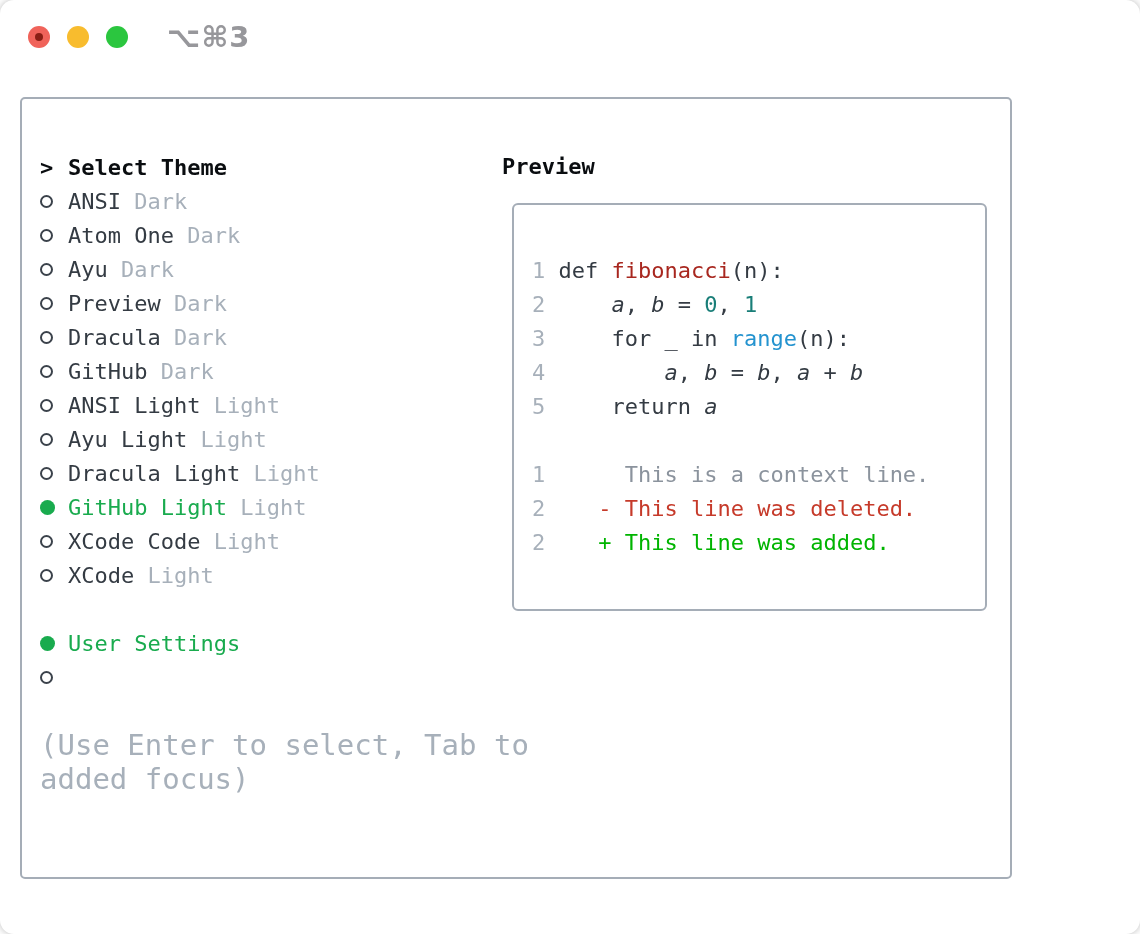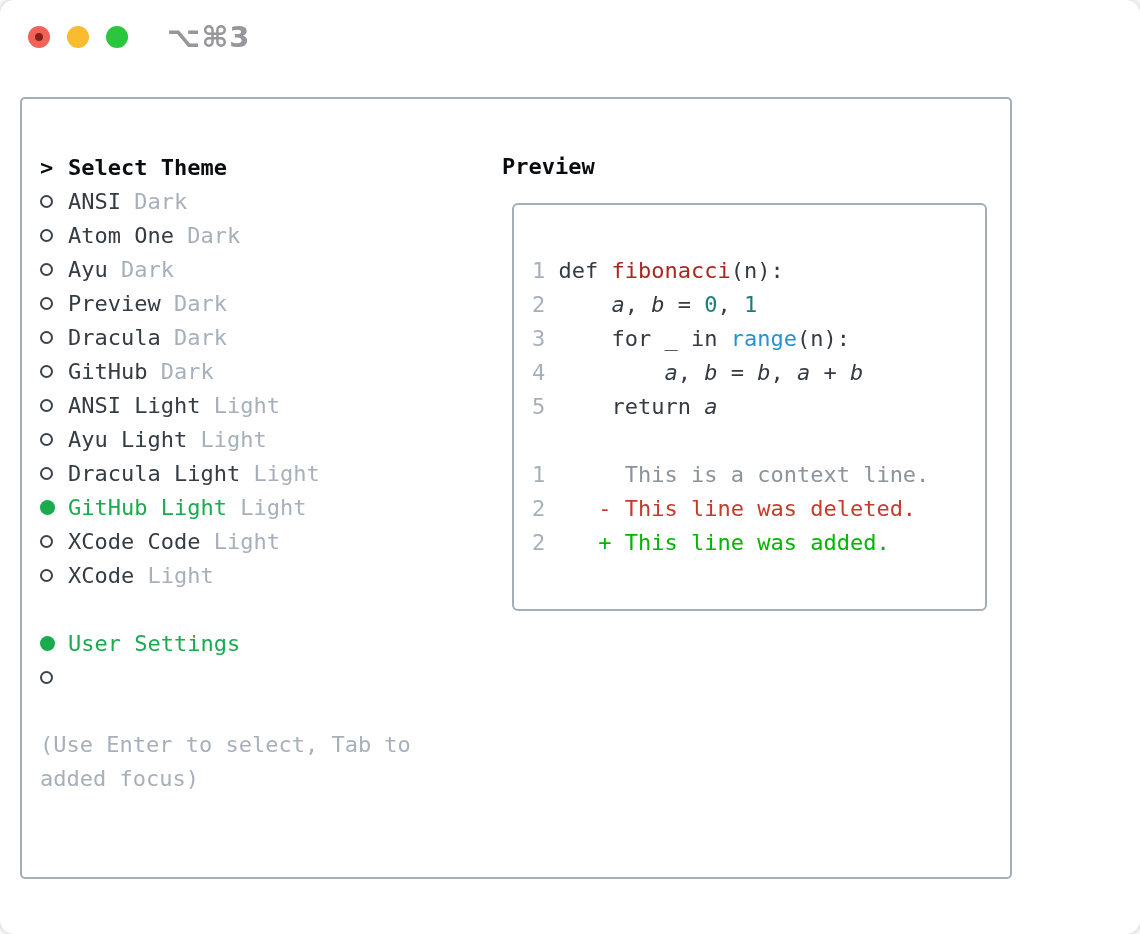--- a/index.html
+++ b/index.html
@@ -60,21 +60,21 @@
     width:13px;height:13px;border-radius:50%;
     border:2px solid #3b424b;background:transparent;
   }
   .radio.on{width:15px;height:15px;border:none;background:var(--sel-green);}
   .hdr{font-weight:bold;color:var(--black);}
   .item-name{color:var(--fg);}
   .item-name.sel{color:var(--sel-green);}
   .item-variant{color:var(--muted);}
   .spacer{height:34px;}
   .hint{
-    font-size:22px;line-height:34px;color:var(--muted);white-space:pre;
+    font-size:29px;line-height:34px;color:var(--muted);white-space:pre;
   }
   
   .preview-title{
     position:absolute;left:480px;top:51px;height:34px;line-height:34px;
     font-size:22px;font-weight:bold;color:var(--black);
   }
   .preview-box{
     position:absolute;left:490px;top:104px;width:475px;height:408px;
     border:2px solid var(--border);border-radius:6px;background:#fff;
     overflow:hidden;

